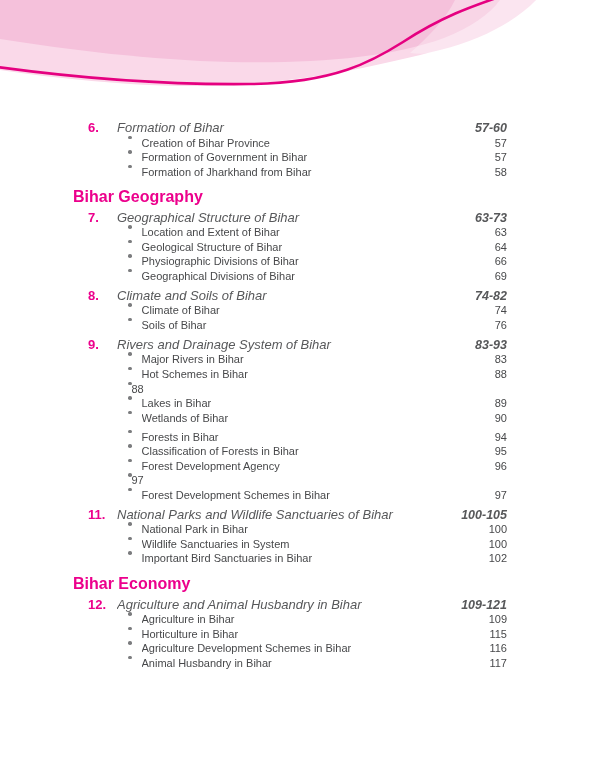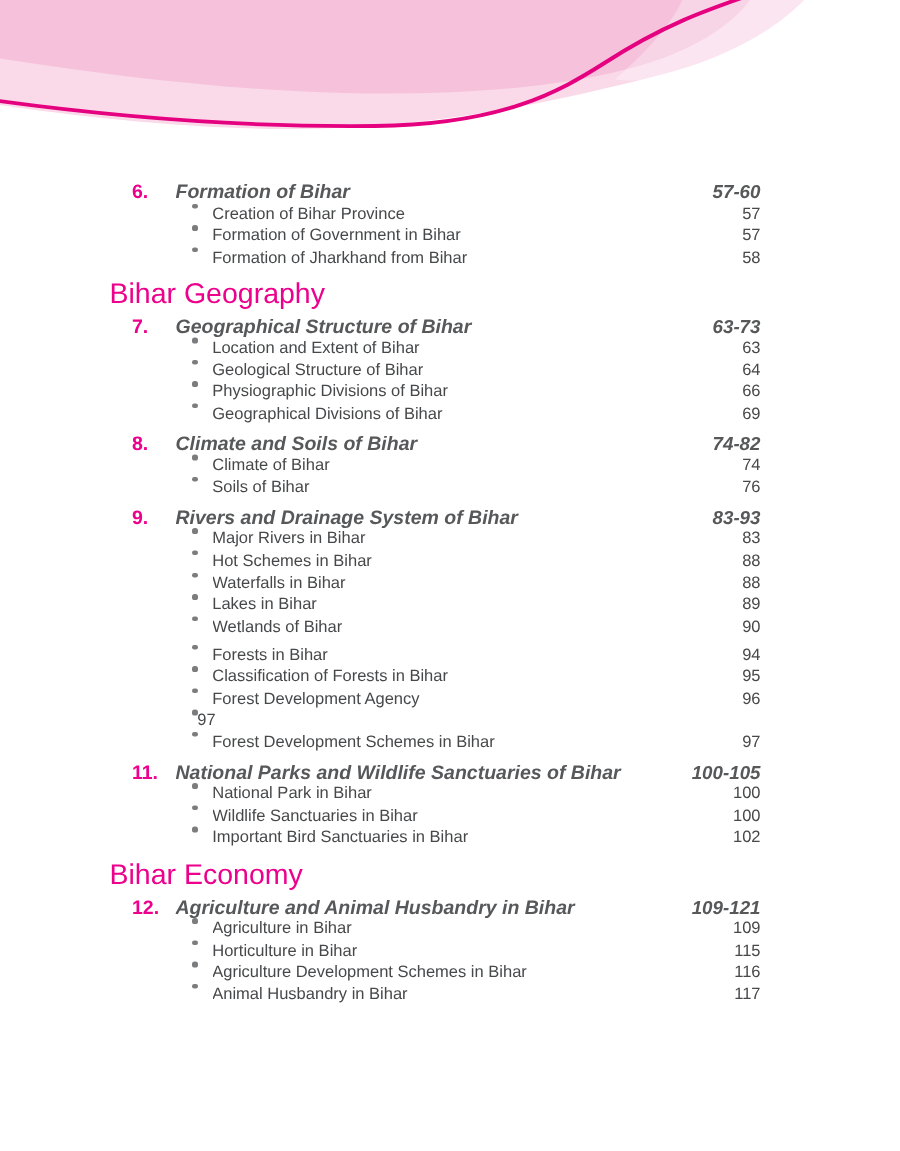--- a/index.html
+++ b/index.html
@@ -15,39 +15,39 @@
 
   .content { position: absolute; top: 120px; left: 73px; width: 434px; }
 
   .chapter { margin-top: 4.5px; }
   .content > .chapter:first-child { margin-top: 0; }
 
   .section-heading {
     margin: 9.5px 0 5px 0;
     height: 16px;
     line-height: 16px;
-    font-size: 19px;
-    font-weight: normal;
+    font-size: 16px;
+    font-weight: bold;
     color: #EC008C;
   }
   .section-heading + .chapter { margin-top: 0; }
 
   .ch-row { display: flex; align-items: baseline; height: 15.5px; line-height: 15.5px; }
   .num {
     margin-left: 15px;
     width: 29px;
     flex: none;
     font-size: 13px;
     font-weight: bold;
     color: #EC008C;
   }
   .title {
     flex: 1;
     font-size: 13px;
-    font-weight: bold;
+    font-weight: normal;
     font-style: italic;
     color: #57585A;
     white-space: nowrap;
     overflow: hidden;
   }
   .pages {
     font-size: 12.5px;
     font-weight: bold;
     font-style: italic;
     color: #57585A;
@@ -168,21 +168,20 @@
         <span class="b-label">Major Rivers in Bihar</span>
         <span class="b-page">83</span>
       </div>
       <div class="b-row">
         <span class="dot"></span>
         <span class="b-label">Hot Schemes in Bihar</span>
         <span class="b-page">88</span>
       </div>
       <div class="b-row">
         <span class="dot"></span>
-        <span class="b-label">Waterfalls in Bihar</span>
         <span class="b-page">88</span>
       </div>
       <div class="b-row">
         <span class="dot"></span>
         <span class="b-label">Lakes in Bihar</span>
         <span class="b-page">89</span>
       </div>
       <div class="b-row">
         <span class="dot"></span>
         <span class="b-label">Wetlands of Bihar</span>
@@ -223,21 +222,21 @@
         <span class="title">National Parks and Wildlife Sanctuaries of Bihar</span>
         <span class="pages">100-105</span>
       </div>
       <div class="b-row">
         <span class="dot"></span>
         <span class="b-label">National Park in Bihar</span>
         <span class="b-page">100</span>
       </div>
       <div class="b-row">
         <span class="dot"></span>
-        <span class="b-label">Wildlife Sanctuaries in Bihar</span>
+        <span class="b-label">Wildlife Sanctuaries in System</span>
         <span class="b-page">100</span>
       </div>
       <div class="b-row">
         <span class="dot"></span>
         <span class="b-label">Important Bird Sanctuaries in Bihar</span>
         <span class="b-page">102</span>
       </div>
     </div>
 
     <div class="section-heading">Bihar Economy</div>

